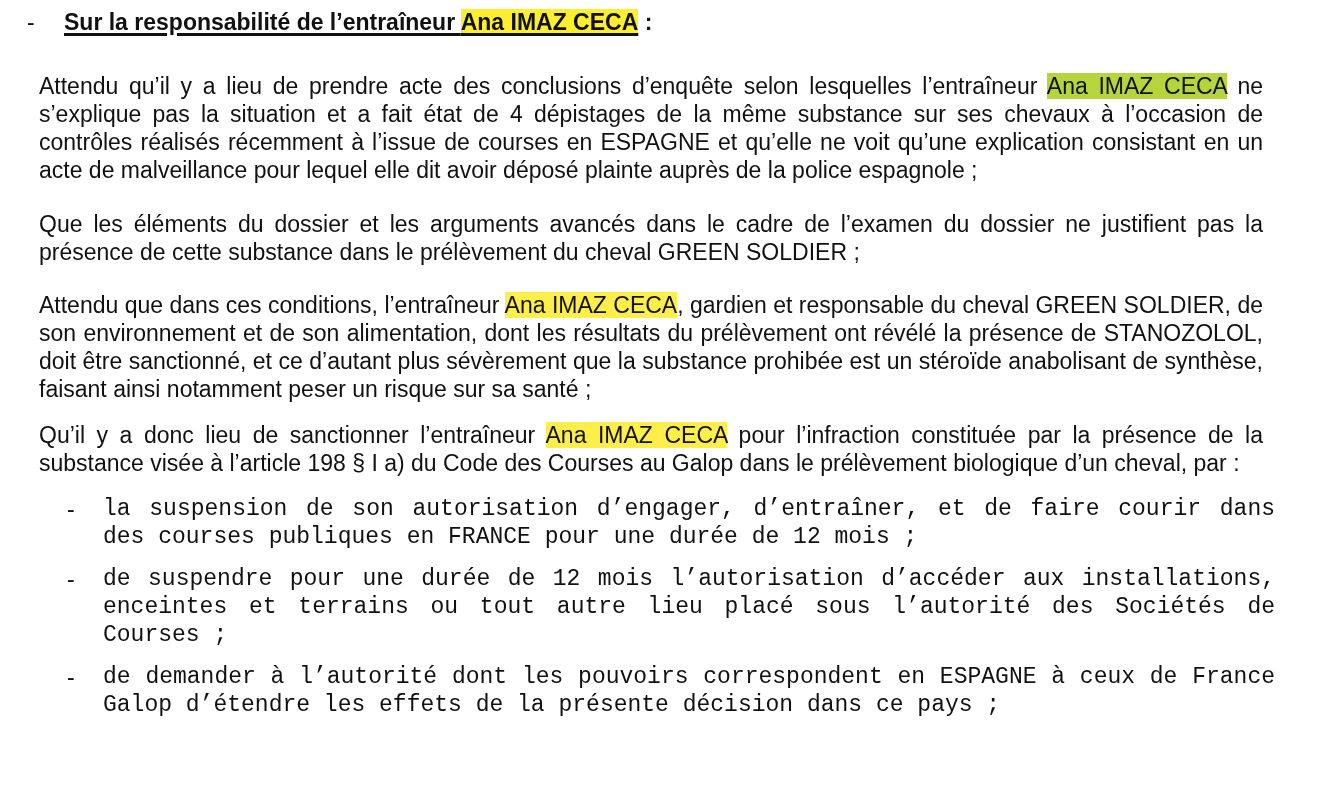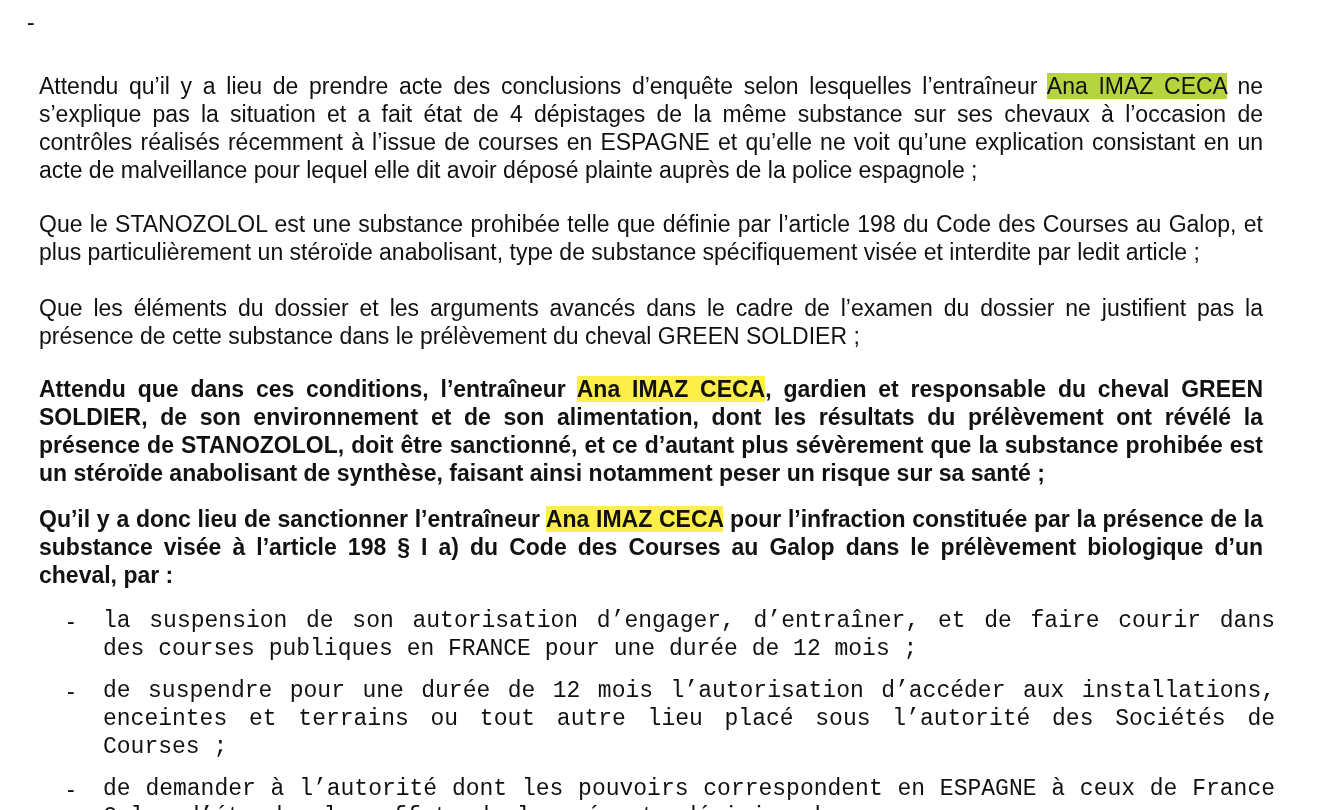--- a/index.html
+++ b/index.html
@@ -38,21 +38,21 @@
     text-decoration-thickness: 2.5px;
     text-underline-offset: 3px;
   }
   .para {
     margin: 12px;
     text-align: justify;
   }
   .mb26 { margin-bottom: 26px; }
   .mb28 { margin-bottom: 28px; }
   .mb25 { margin-bottom: 25px; }
-  .mb18 { margin-bottom: 18px; font-weight: bold; }
+  .mb18 { margin-bottom: 18px; }
   .mb14 { margin-bottom: 14px; }
   .hl-bright { background: var(--hl-yellow_bright, #fdee30); }
   .hl-green  { background: var(--hl-green, #b5d43e); }
   .hl-yellow { background: var(--hl-yellow, #fdee4a); }
   .bullet {
     display: flex;
     align-items: flex-start;
     margin-left: 40px;
   }
   .bullet-dash {
@@ -65,25 +65,25 @@
     font-family: Liberation Mono, monospace;
   }
 </style>
 </head>
 <body style="background: rgb(255, 255, 255); color: rgb(17, 17, 17);">
 
 <div class="page">
 
   <div class="heading">
     <span class="heading-dash">-</span>
+    <div><span class="heading-underline"><span>Sur la responsabilité de l’entraîneur </span><span class="hl-bright">Ana IMAZ CECA</span></span><span>&nbsp;:</span></div>
   </div>
 
   <p class="para mb26"><span>Attendu qu’il y a lieu de prendre acte des conclusions d’enquête selon lesquelles l’entraîneur </span><span class="hl-green">Ana IMAZ CECA</span><span> ne s’explique pas la situation et a fait état de 4 dépistages de la même substance sur ses chevaux à l’occasion de contrôles réalisés récemment à l’issue de courses en ESPAGNE et qu’elle ne voit qu’une explication consistant en un acte de malveillance pour lequel elle dit avoir déposé plainte auprès de la police espagnole&nbsp;;</span></p>
 
-  <p class="para mb28"><span>Que le STANOZOLOL est une substance prohibée telle que définie par l’article 198 du Code des Courses au Galop, et plus particulièrement un stéroïde anabolisant, type de substance spécifiquement visée et interdite par ledit article&nbsp;;</span></p>
 
   <p class="para mb25"><span>Que les éléments du dossier et les arguments avancés dans le cadre de l’examen du dossier ne justifient pas la présence de cette substance dans le prélèvement du cheval GREEN SOLDIER&nbsp;;</span></p>
 
   <p class="para mb18"><span>Attendu que dans ces conditions, l’entraîneur </span><span class="hl-yellow">Ana IMAZ CECA</span><span>, gardien et responsable du cheval GREEN SOLDIER, de son environnement et de son alimentation, dont les résultats du prélèvement ont révélé la présence de STANOZOLOL, doit être sanctionné, et ce d’autant plus sévèrement que la substance prohibée est un stéroïde anabolisant de synthèse, faisant ainsi notamment peser un risque sur sa santé&nbsp;;</span></p>
 
   <p class="para mb18"><span>Qu’il y a donc lieu de sanctionner l’entraîneur </span><span class="hl-yellow">Ana IMAZ CECA</span><span> pour l’infraction constituée par la présence de la substance visée à l’article 198 § I a) du Code des Courses au Galop dans le prélèvement biologique d’un cheval, par&nbsp;:</span></p>
 
   <div class="bullet mb14">
     <span class="bullet-dash">-</span>
     <div class="bullet-text">la suspension de son autorisation d’engager, d’entraîner, et de faire courir dans des courses publiques en FRANCE pour une durée de 12 mois&nbsp;;</div>

